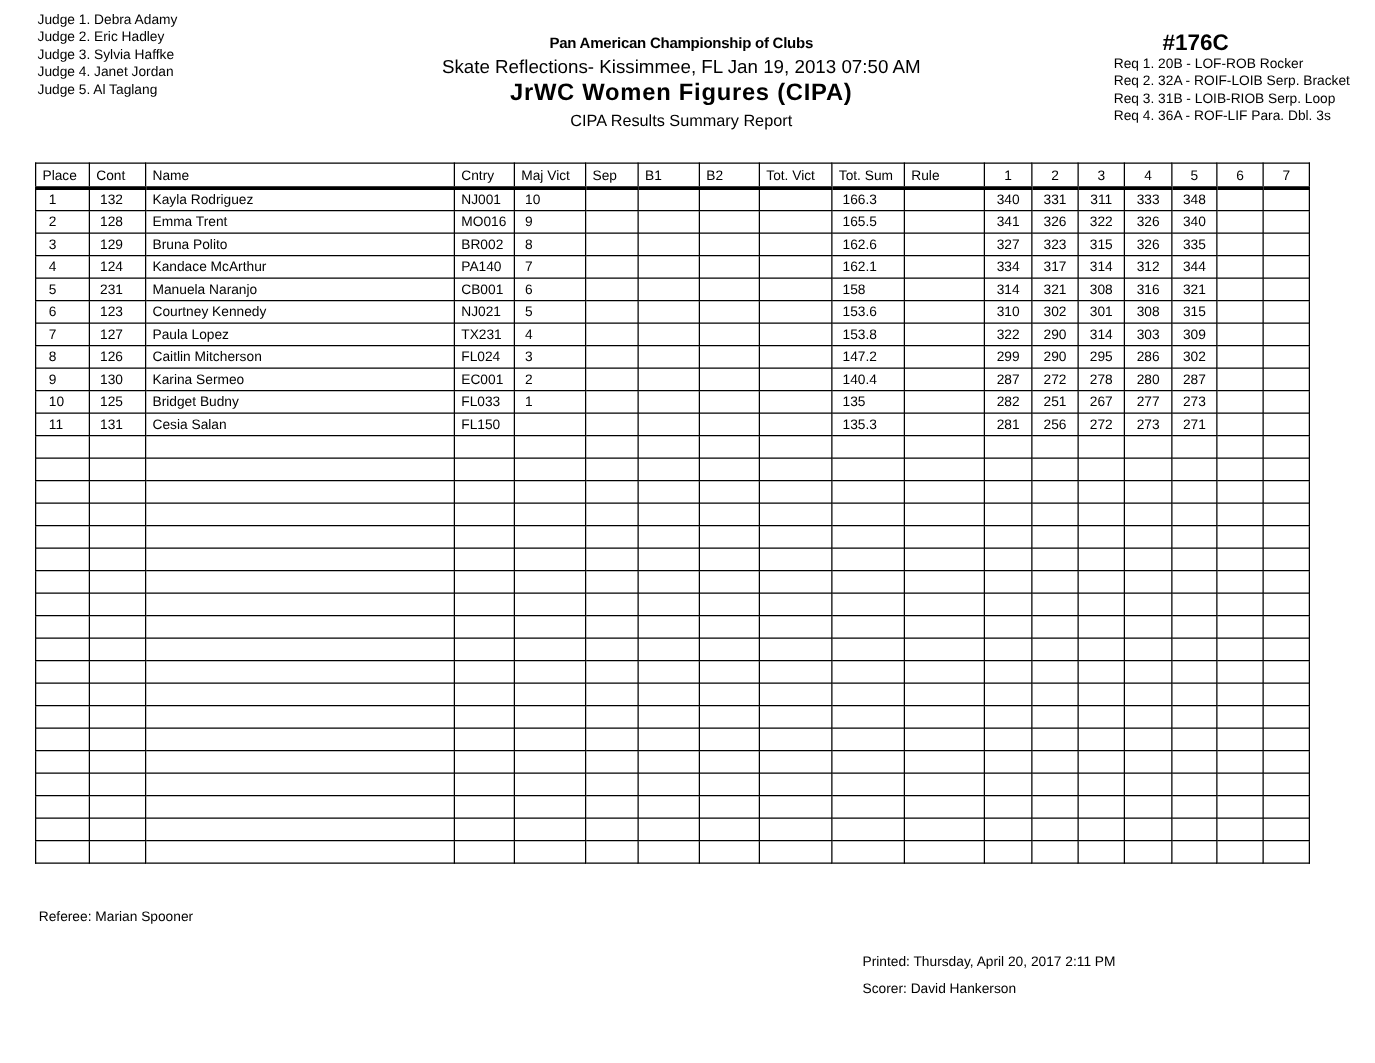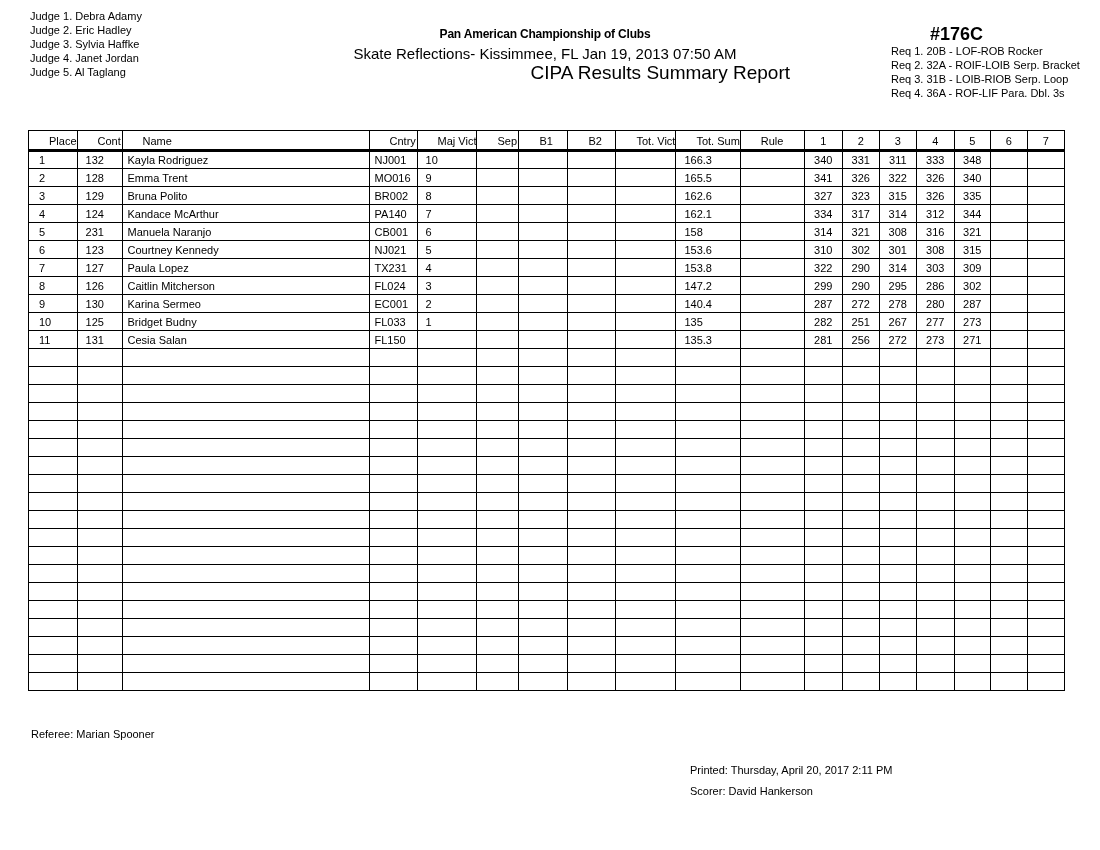--- a/index.html
+++ b/index.html
@@ -5,27 +5,27 @@
   html, body { margin:0; padding:0; background:#ffffff; }
   body { width:1100px; height:850px; position:relative; overflow:hidden;
          font-family:"Liberation Sans", sans-serif; color:#000; }
   .abs { position:absolute; }
   .judges { left:30px; top:9px; font-size:11px; line-height:14px; }
   .judges div { white-space:nowrap; }
   .title-block { left:300px; width:490px; top:24px; text-align:center; }
   .t1 { font-size:12px; font-weight:bold; line-height:21px; letter-spacing:-0.2px; }
   .t2 { font-size:15px; line-height:18px; }
   .t3 { font-size:19px; font-weight:bold; line-height:24px; letter-spacing:0.6px; }
-  .t4 { font-size:19px; line-height:20px;text-align:right; }
+  .t4 { font-size:13px; line-height:20px; }
   .event-no { left:930px; width:120px; top:24px; font-size:18px; font-weight:bold; }
   .reqs { left:891px; top:44px; font-size:11px; line-height:14px; white-space:nowrap; }
   table.grid { position:absolute; left:28px; top:130px; border-collapse:collapse; table-layout:fixed; }
   table.grid td, table.grid th { border:1px solid #000; padding:0 0 0 5px; height:18px; font-size:11px;
         font-weight:normal; overflow:hidden; white-space:nowrap; text-align:left; box-sizing:border-box; }
-  table.grid thead th { border-bottom:3px solid #000; height:20px; padding-top:2px;padding-left:20px; }
+  table.grid thead th { border-bottom:3px solid #000; height:20px; padding-top:2px; }
   table.grid .ctr { text-align:center; padding-left:0; }
   table.grid .place { padding-left:10px; }
   table.grid .cont { padding-left:8px;margin-top:16px; }
   table.grid .num { padding-left:8px; }
   .footer-left { left:31px; top:728px; font-size:11px; }
   .footer-right { left:690px; top:760px; font-size:11px; line-height:21px; }
 </style>
 </head>
 <body>
 
@@ -33,20 +33,21 @@
   <div>Judge  1.  Debra Adamy</div>
   <div>Judge  2.  Eric Hadley</div>
   <div>Judge  3.  Sylvia Haffke</div>
   <div>Judge  4.  Janet Jordan</div>
   <div>Judge  5.  Al Taglang</div>
 </div>
 
 <div class="abs title-block">
   <div class="t1">Pan American Championship of Clubs</div>
   <div class="t2">Skate Reflections- Kissimmee, FL  Jan 19, 2013  07:50 AM</div>
+  <div class="t3">JrWC Women Figures (CIPA)</div>
   <div class="t4">CIPA Results Summary Report</div>
 </div>
 
 <div class="abs event-no">#176C</div>
 
 <div class="abs reqs">
   <div>Req  1.  20B - LOF-ROB Rocker</div>
   <div>Req  2.  32A - ROIF-LOIB Serp. Bracket</div>
   <div>Req  3.  31B - LOIB-RIOB Serp. Loop</div>
   <div>Req  4.  36A - ROF-LIF Para. Dbl. 3s</div>

